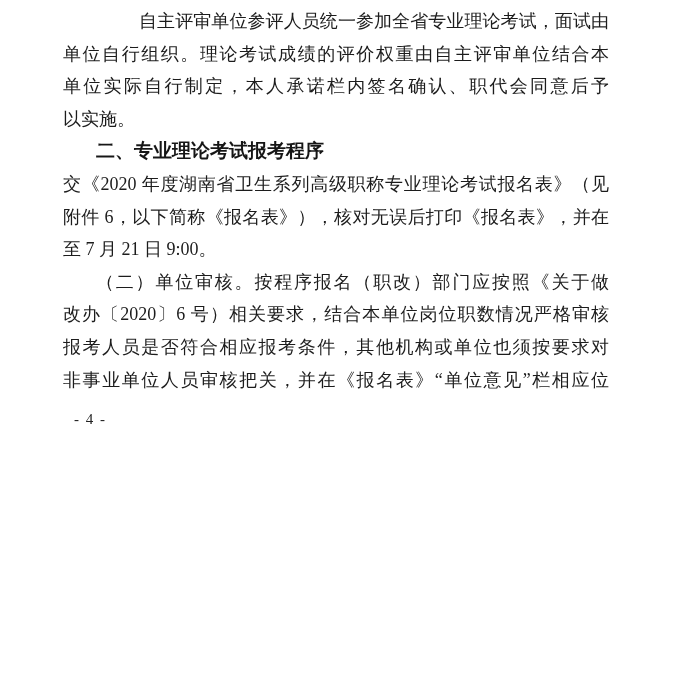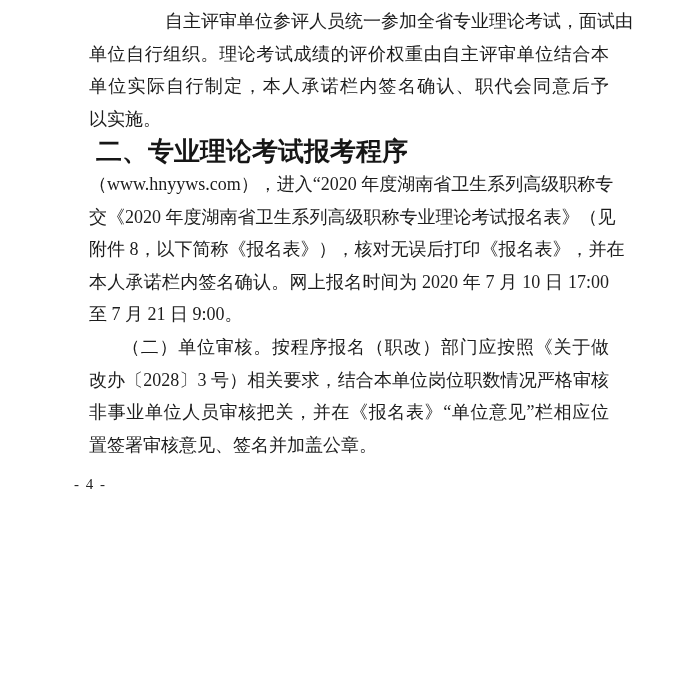--- a/index.html
+++ b/index.html
@@ -23,37 +23,36 @@
     font-size: 18px;
     line-height: 32.6px;
   }
   .tline {
     height: 32.6px;
     white-space: nowrap;
     text-align: justify;
     text-align-last: justify;
     text-justify: inter-character;
     overflow: visible;
-    margin-left: 26px;
   }
   .tline.last {
     text-align: center;
     text-align-last: left;
   }
   .indent-wide {
     text-indent: 76px;
   }
   .indent-std {
     text-indent: 33px;
   }
   .heading {
     height: 32.6px;
     font-family: "Liberation Sans", "DejaVu Sans", sans-serif;
     font-weight: bold;
-    font-size: 26px;
+    font-size: 19px;
     color: #161616;
     text-indent: 33px;
     white-space: nowrap;
   }
   .page-number {
     margin-top: 7px;
     margin-left: 11px;
     font-size: 15px;
     letter-spacing: 1.5px;
     color: #222222;
@@ -67,29 +66,27 @@
   <div>
     <div class="tline indent-wide">自主评审单位参评人员统一参加全省专业理论考试，面试由</div>
     <div class="tline">单位自行组织。理论考试成绩的评价权重由自主评审单位结合本</div>
     <div class="tline">单位实际自行制定，本人承诺栏内签名确认、职代会同意后予</div>
     <div class="tline last">以实施。</div>
   </div>
 
   <div class="heading">二、专业理论考试报考程序</div>
 
   <div>
-    <div class="tline">（www.hnyyws.com），进入“2020 年度湖南省卫生系列高级职称专</div>
     <div class="tline">交《2020 年度湖南省卫生系列高级职称专业理论考试报名表》（见</div>
-    <div class="tline">附件 8，以下简称《报名表》），核对无误后打印《报名表》，并在</div>
-    <div class="tline">本人承诺栏内签名确认。网上报名时间为 2020 年 7 月 10 日 17:00</div>
+    <div class="tline">附件 6，以下简称《报名表》），核对无误后打印《报名表》，并在</div>
     <div class="tline last">至 7 月 21 日 9:00。</div>
   </div>
 
   <div>
     <div class="tline indent-std">（二）单位审核。按程序报名（职改）部门应按照《关于做</div>
-    <div class="tline">改办〔2028〕3 号）相关要求，结合本单位岗位职数情况严格审核</div>
+    <div class="tline">改办〔2020〕6 号）相关要求，结合本单位岗位职数情况严格审核</div>
+    <div class="tline">报考人员是否符合相应报考条件，其他机构或单位也须按要求对</div>
     <div class="tline">非事业单位人员审核把关，并在《报名表》“单位意见”栏相应位</div>
-    <div class="tline last">置签署审核意见、签名并加盖公章。</div>
   </div>
 
   <div class="page-number">- 4 -</div>
 
 </div>
 
 </body></html>

